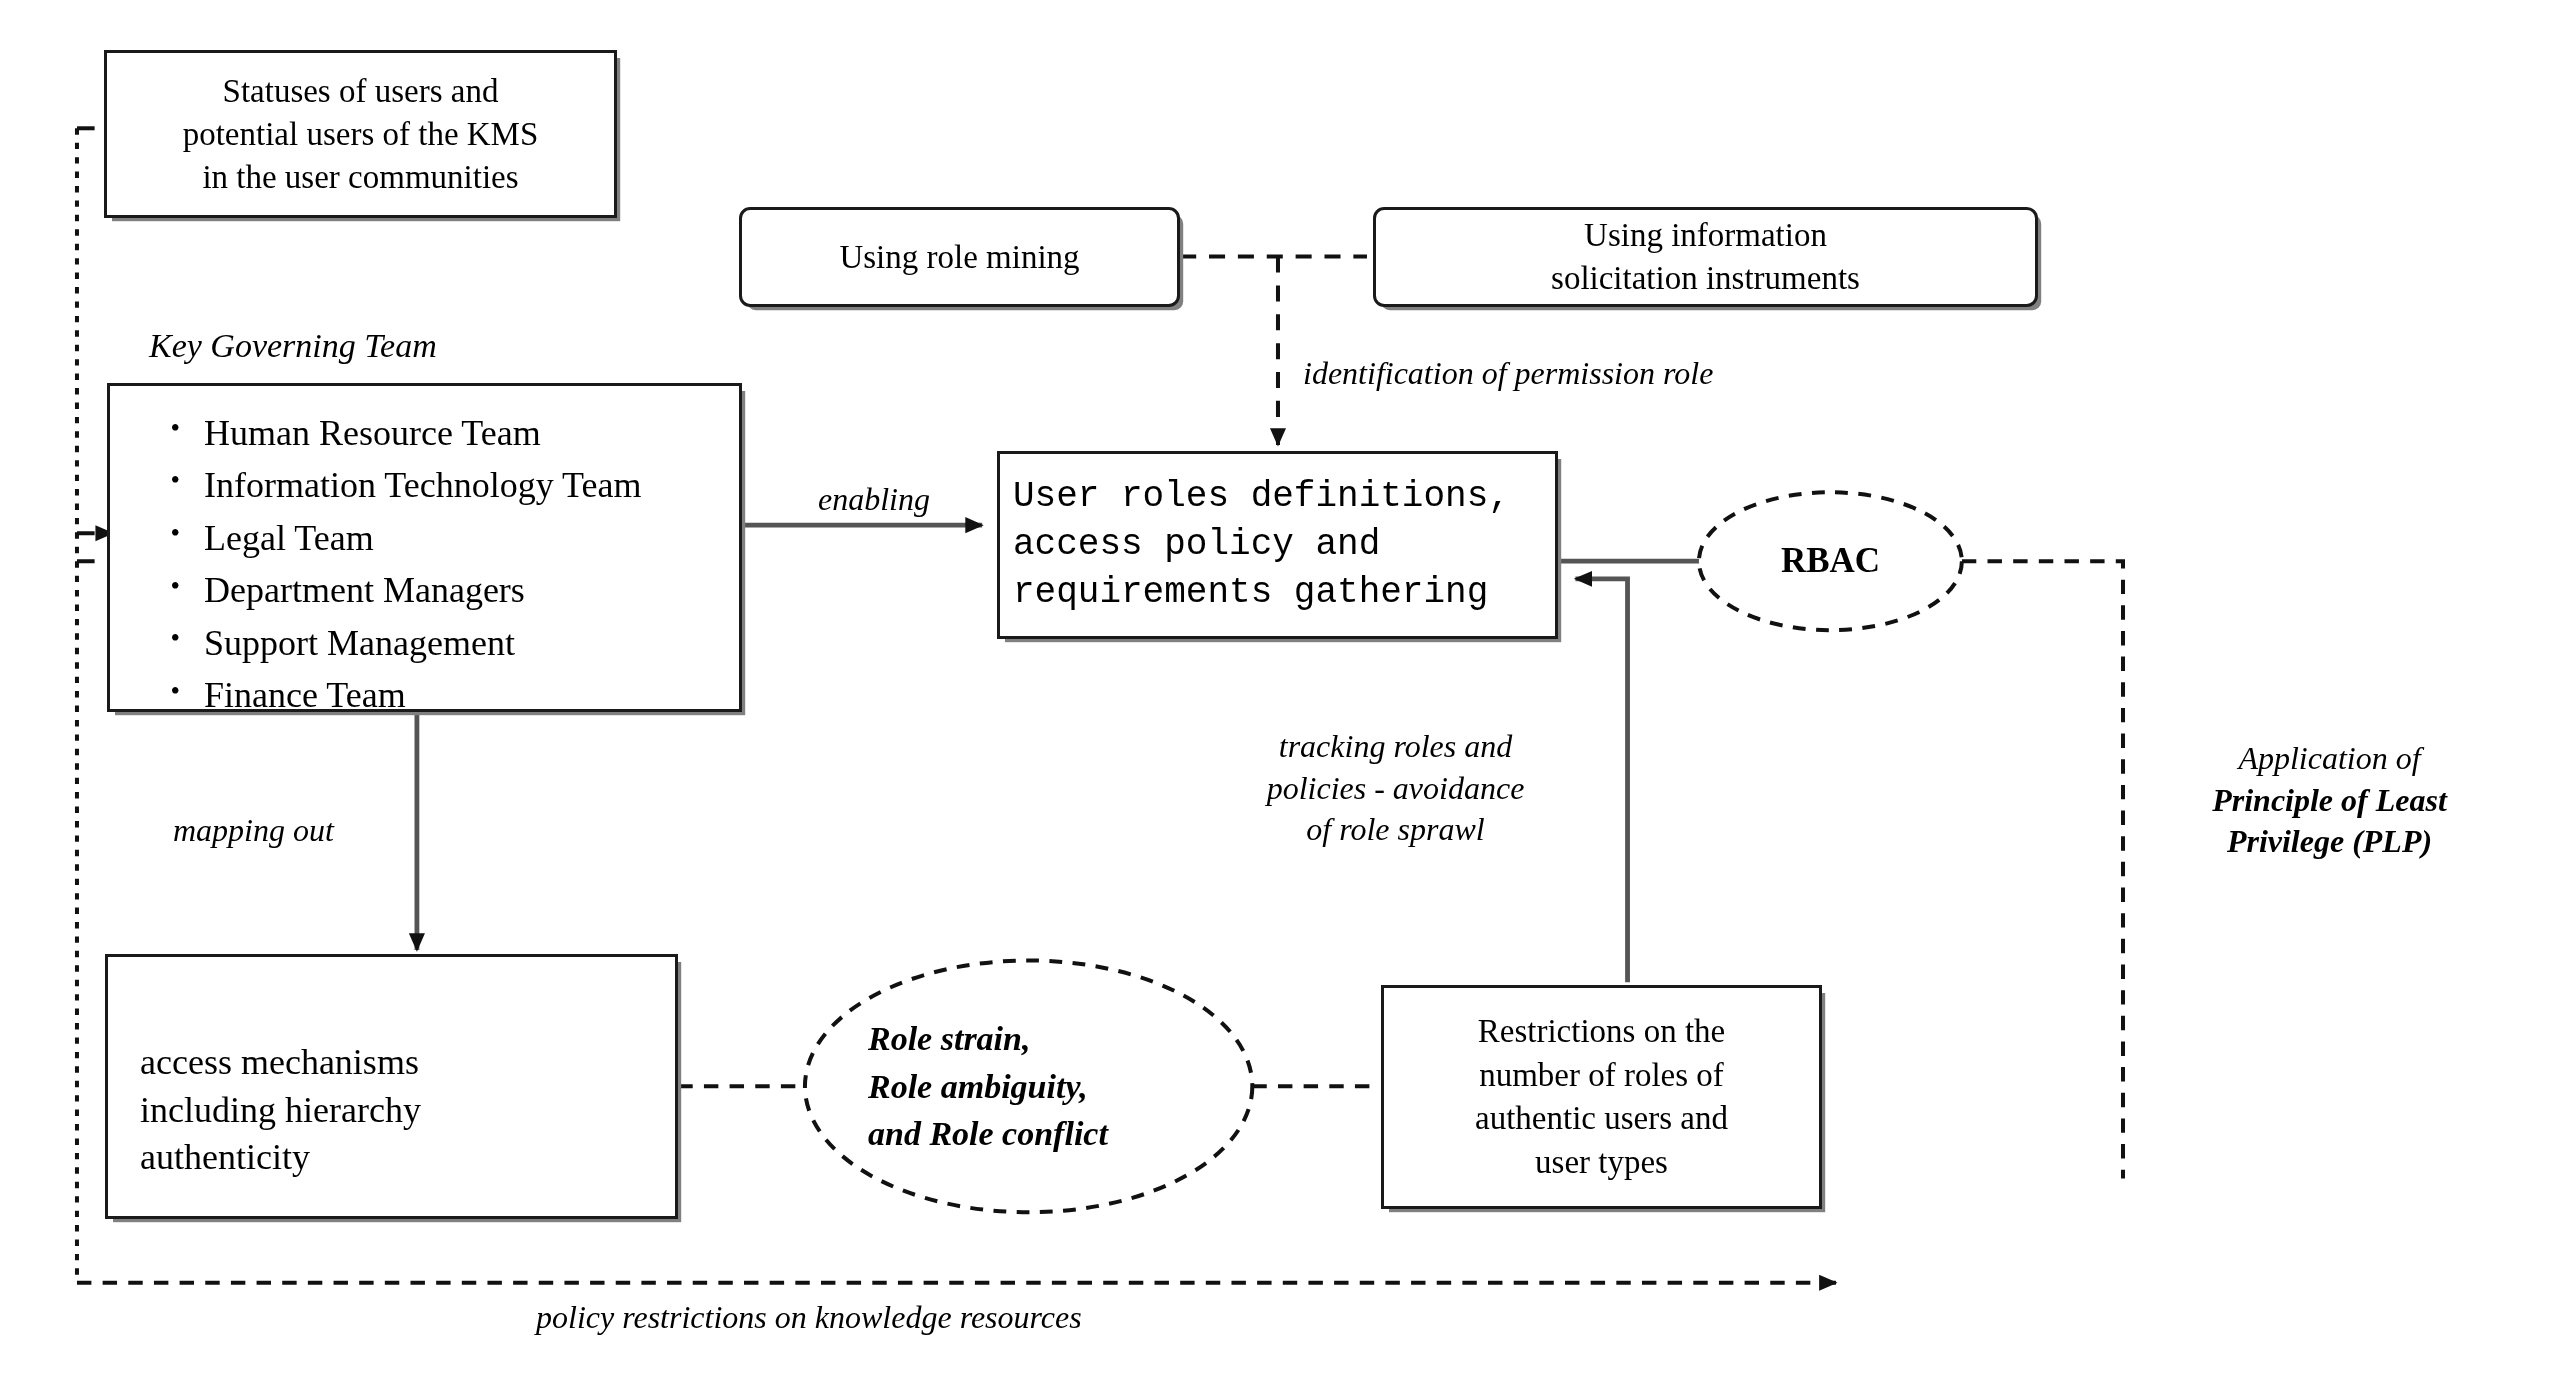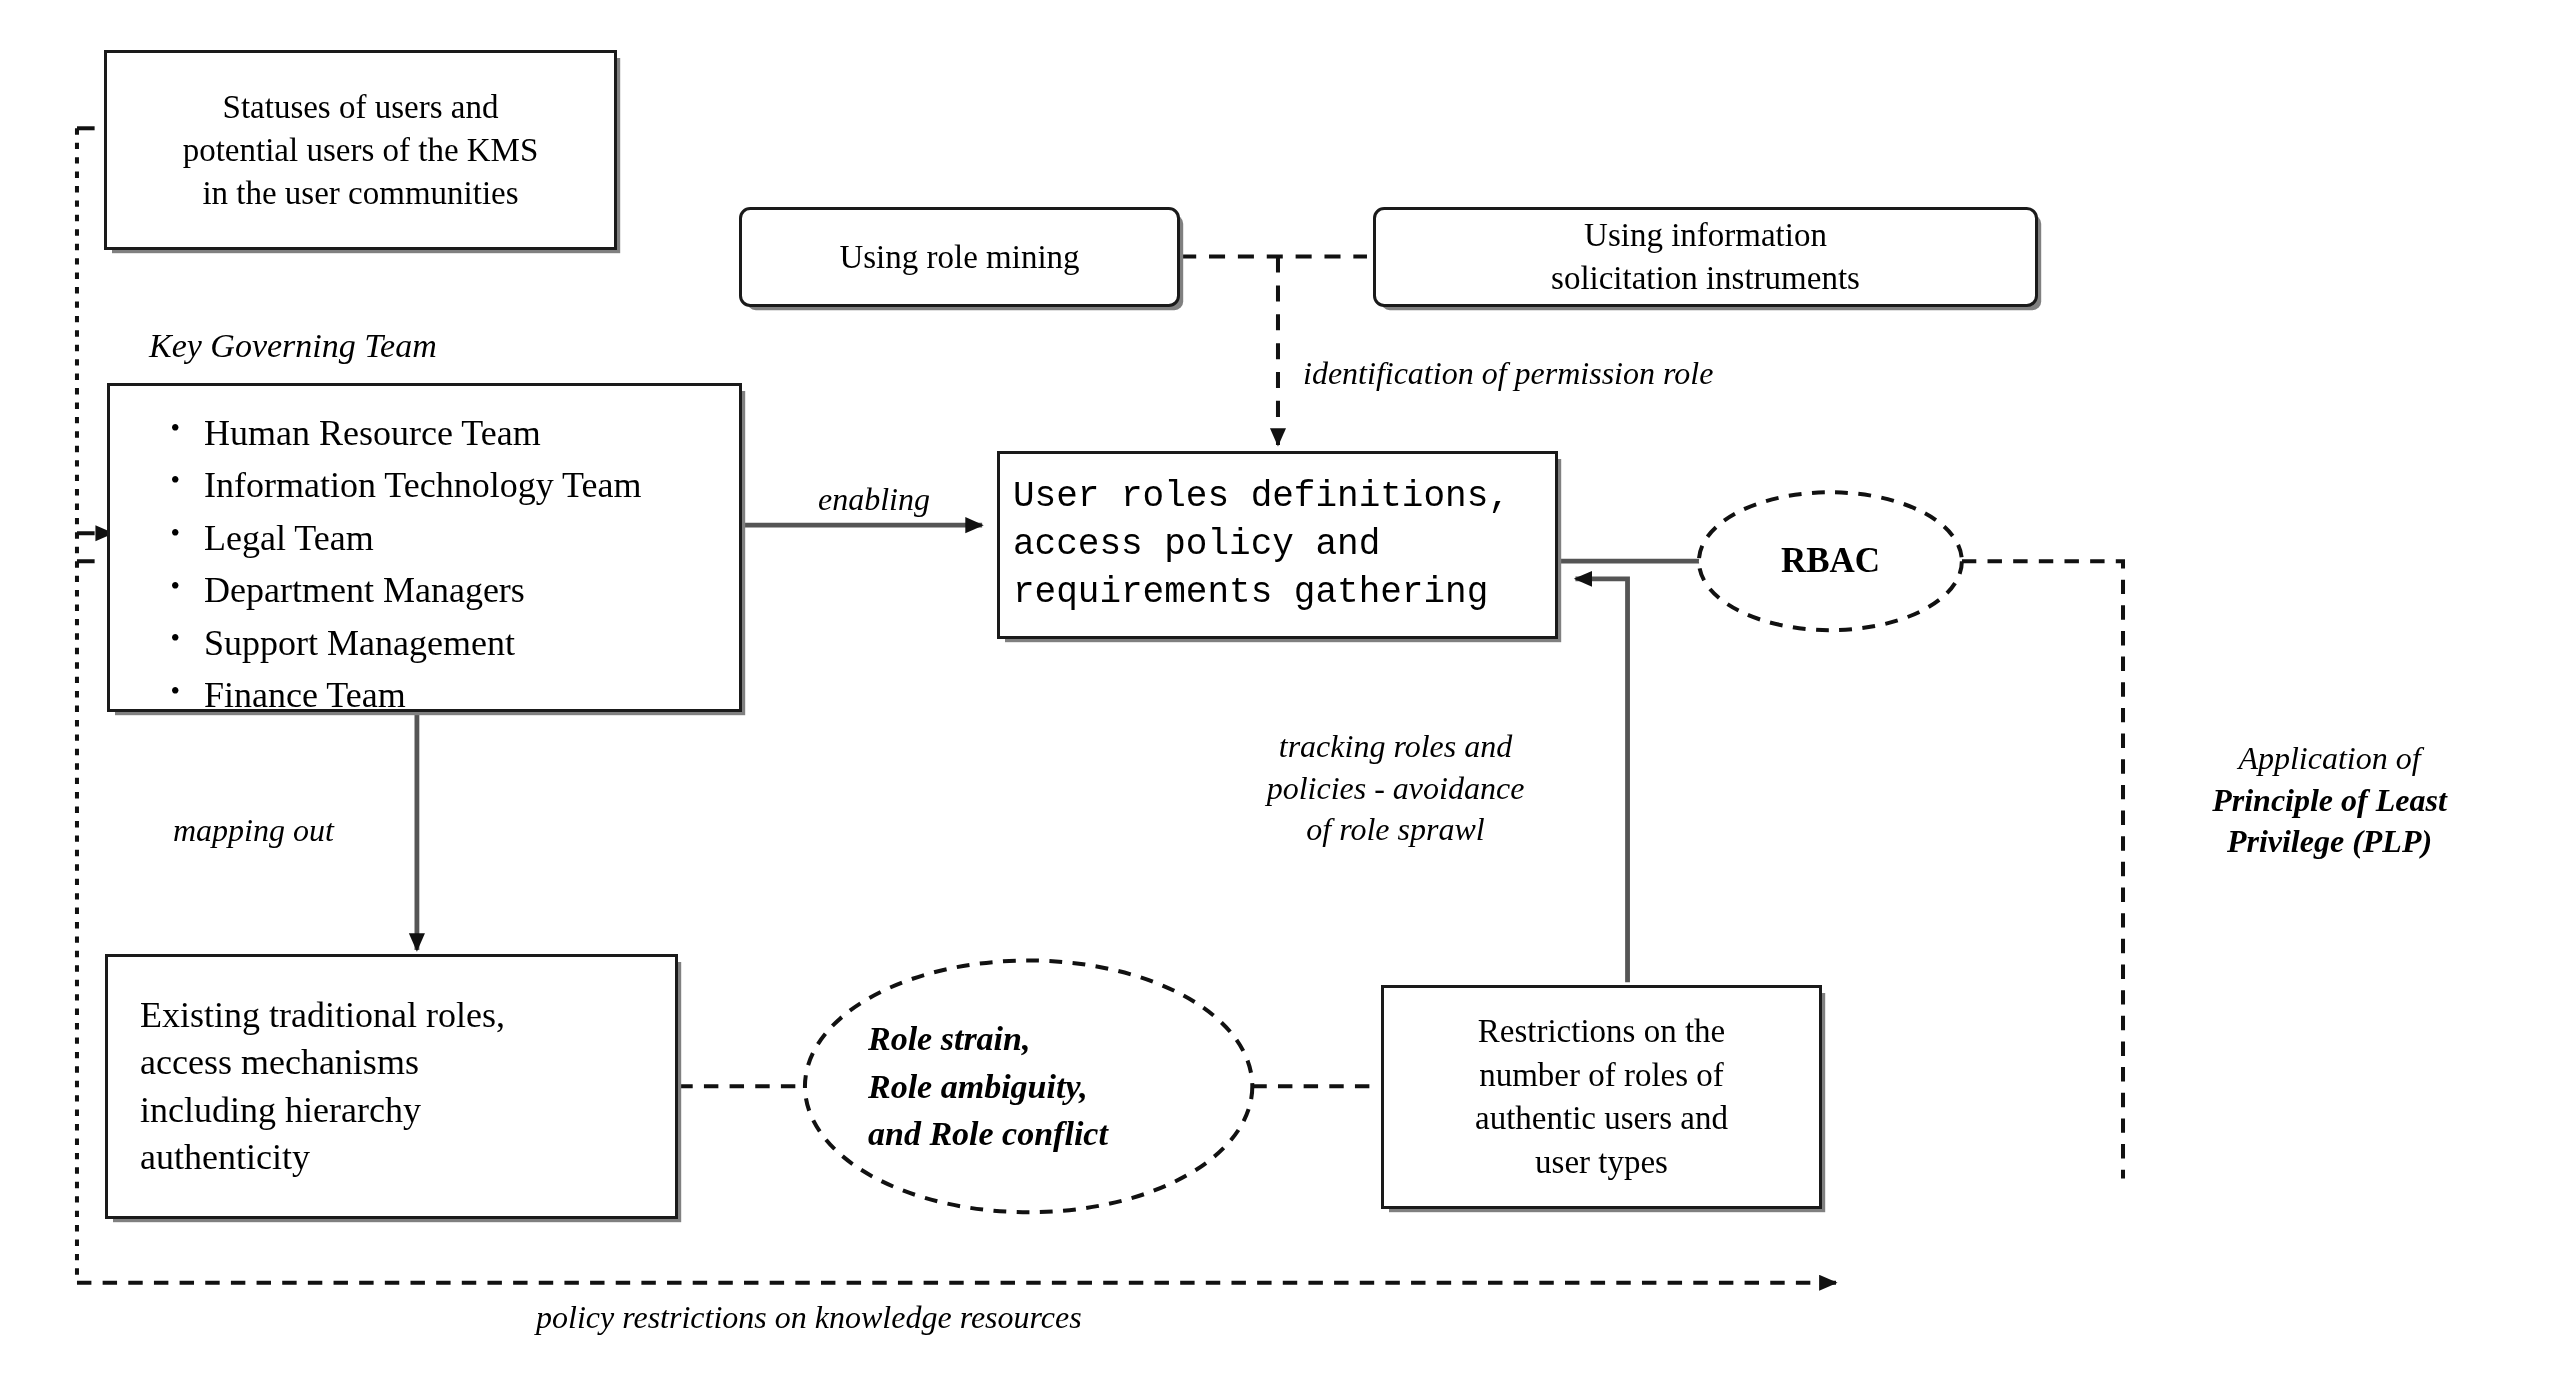--- a/index.html
+++ b/index.html
@@ -101,21 +101,21 @@
 
       <path d="M96,700 L96,1600" stroke-width="5" stroke-dasharray="8,10"></path>
       <path d="M96,700 L140,700" stroke-width="5" stroke-dasharray="22,16"></path>
       <path d="M96,1600 L2290,1600" stroke-width="5" stroke-dasharray="18,14" marker-end="url(#arrowDash)"></path>
     </g>
 
     <ellipse cx="2283" cy="700" rx="164" ry="86" fill="#fff" stroke="#111" stroke-width="5" stroke-dasharray="16,13"></ellipse>
     <ellipse cx="1283" cy="1355" rx="279" ry="157" fill="#fff" stroke="#111" stroke-width="5" stroke-dasharray="16,13"></ellipse>
   </svg>
 
-  <div class="node rectbox" style="left:104px;top:50px;width:513px;height:200px;">
+  <div class="node rectbox" style="left:104px;top:50px;width:513px;height:168px;">
     <div class="boxtext t-statuses">
       <span>Statuses of users and</span><br>
       <span>potential users of the KMS</span><br>
       <span>in the user communities</span>
     </div>
   </div>
 
   <div class="node roundbox" style="left:739px;top:207px;width:441px;height:100px;font-family:Liberation Serif, serif;">
     <div class="boxtext t-rolemining">Using role mining</div>
   </div>
@@ -147,21 +147,21 @@
       <span>requirements gathering</span>
     </div>
   </div>
 
   <div style="position:absolute;left:1699px;top:492px;width:263px;height:138px;">
     <div class="ellipse-label rbac-label" style="font-weight:bold;">RBAC</div>
   </div>
 
   <div class="node rectbox" style="left:105px;top:954px;width:573px;height:265px;">
     <div class="boxtext t-existing">
-      <span>Existing traditional roles,</span><br>
+      <br>
       <span>access mechanisms</span><br>
       <span>including hierarchy</span><br>
       <span>authenticity</span>
     </div>
   </div>
 
   <div style="position:absolute;left:805px;top:960px;width:447px;height:252px;">
     <div class="ellipse-label strain-label">
       <span>Role strain,</span><br>
       <span>Role ambiguity,</span><br>

